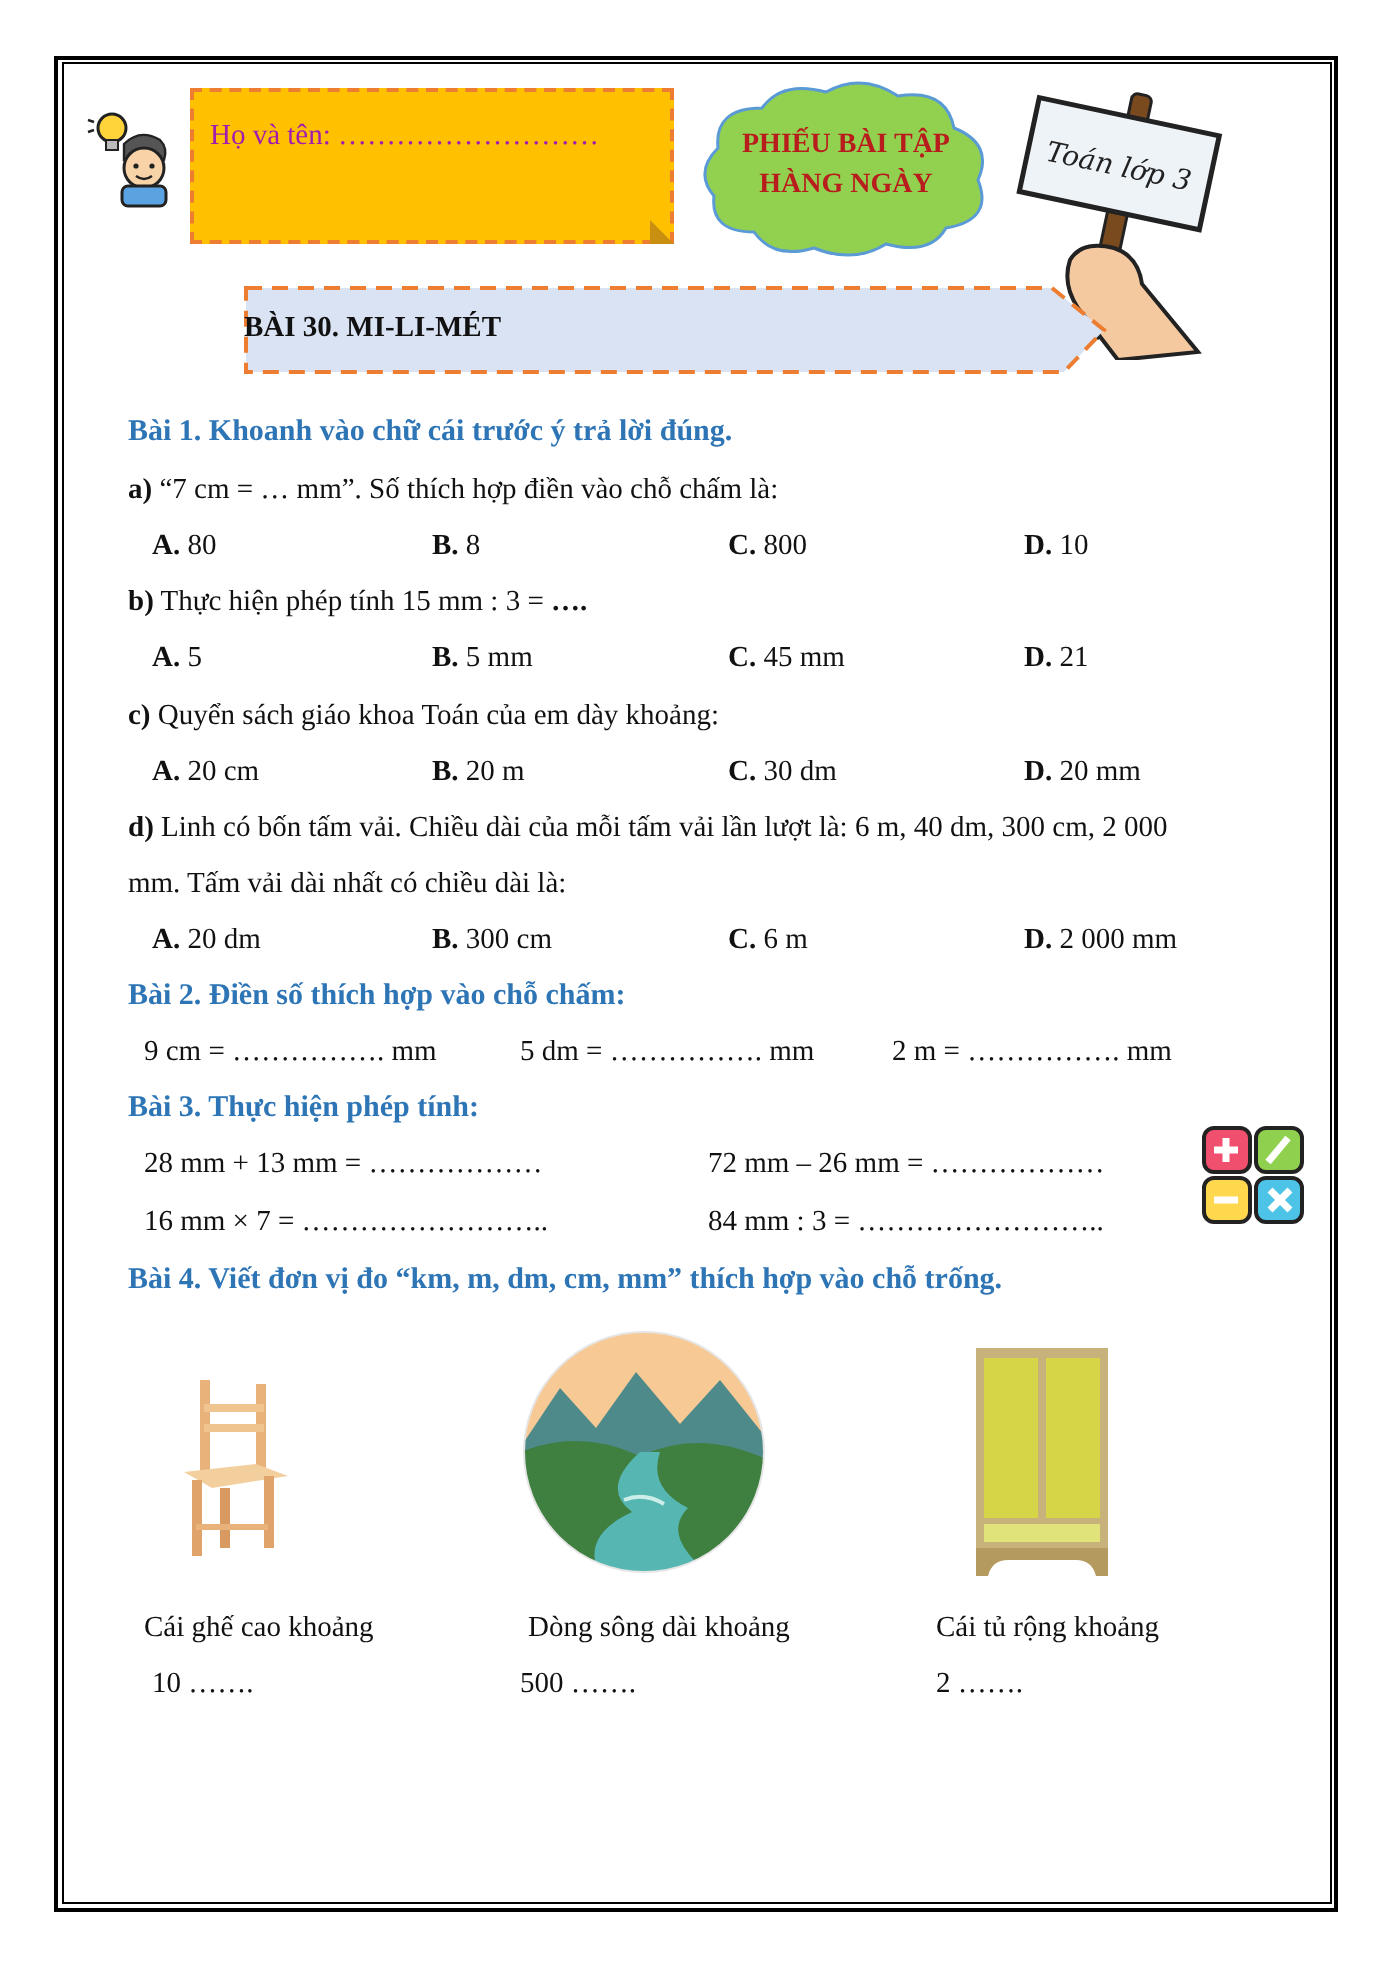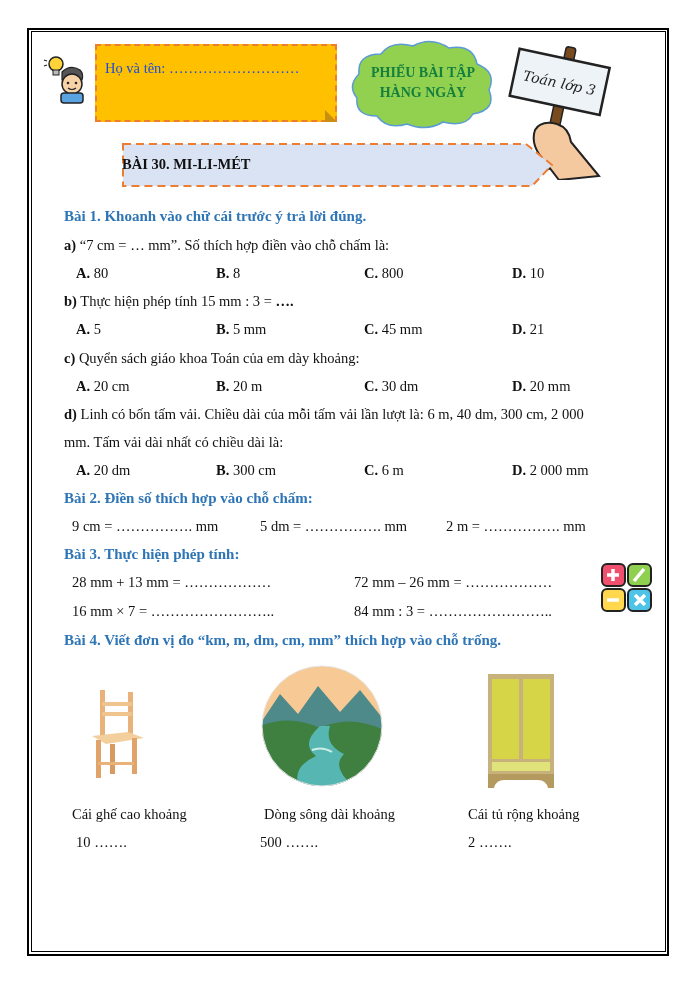--- a/index.html
+++ b/index.html
@@ -1,24 +1,24 @@
 <!DOCTYPE html>
 <html><head>
 <meta charset="utf-8">
 <style>
   html,body{margin:0;padding:0;background:#fff;}
   body{width:694px;height:982px;position:relative;overflow:hidden;font-family:"Liberation Serif","DejaVu Serif",serif;color:#111;}
   .frame{position:absolute;left:27px;top:28px;width:638px;height:924px;border:2px solid #000;}
   .frame-inner{position:absolute;left:31px;top:31px;width:633px;height:919px;border:1px solid #000;}
   .abs{position:absolute;}
   .name-box{left:95px;top:44px;width:242px;height:78px;background:#ffc000;border:2px dashed #ed7d31;box-sizing:border-box;}
-  .name-box .line{position:absolute;left:8px;font-size:14.5px;color:#1d4ed8;white-space:nowrap;}
+  .name-box .line{position:absolute;left:8px;font-size:14.5px;color:#a21caf;white-space:nowrap;}
   .fold{position:absolute;right:-2px;bottom:-2px;width:0;height:0;border-left:12px solid #c88f10;border-top:12px solid transparent;}
   .cloud{left:347px;top:38px;width:152px;height:92px;}
-  .cloud-text{position:absolute;left:0;top:25px;width:152px;text-align:center;font-weight:bold;font-size:14px;line-height:20px;color:#15803d;}
+  .cloud-text{position:absolute;left:0;top:25px;width:152px;text-align:center;font-weight:bold;font-size:14px;line-height:20px;color:#b91c1c;}
   .title-banner{left:122px;top:143px;width:420px;height:43px;}
   .title-text{position:absolute;left:0;top:0;width:420px;height:43px;line-height:43px;text-align:left;font-weight:bold;font-size:14.5px;}
   .sec{position:absolute;left:64px;font-weight:bold;color:#2e75b6;font-size:15px;white-space:nowrap;}
   .q{position:absolute;left:64px;font-size:14.5px;white-space:nowrap;}
   .q b{font-weight:bold;}
   .opt{position:absolute;font-size:14.5px;white-space:nowrap;}
   .opt b{font-weight:bold;}
   .plain{position:absolute;font-size:14.5px;white-space:nowrap;}
 </style>
 </head>

